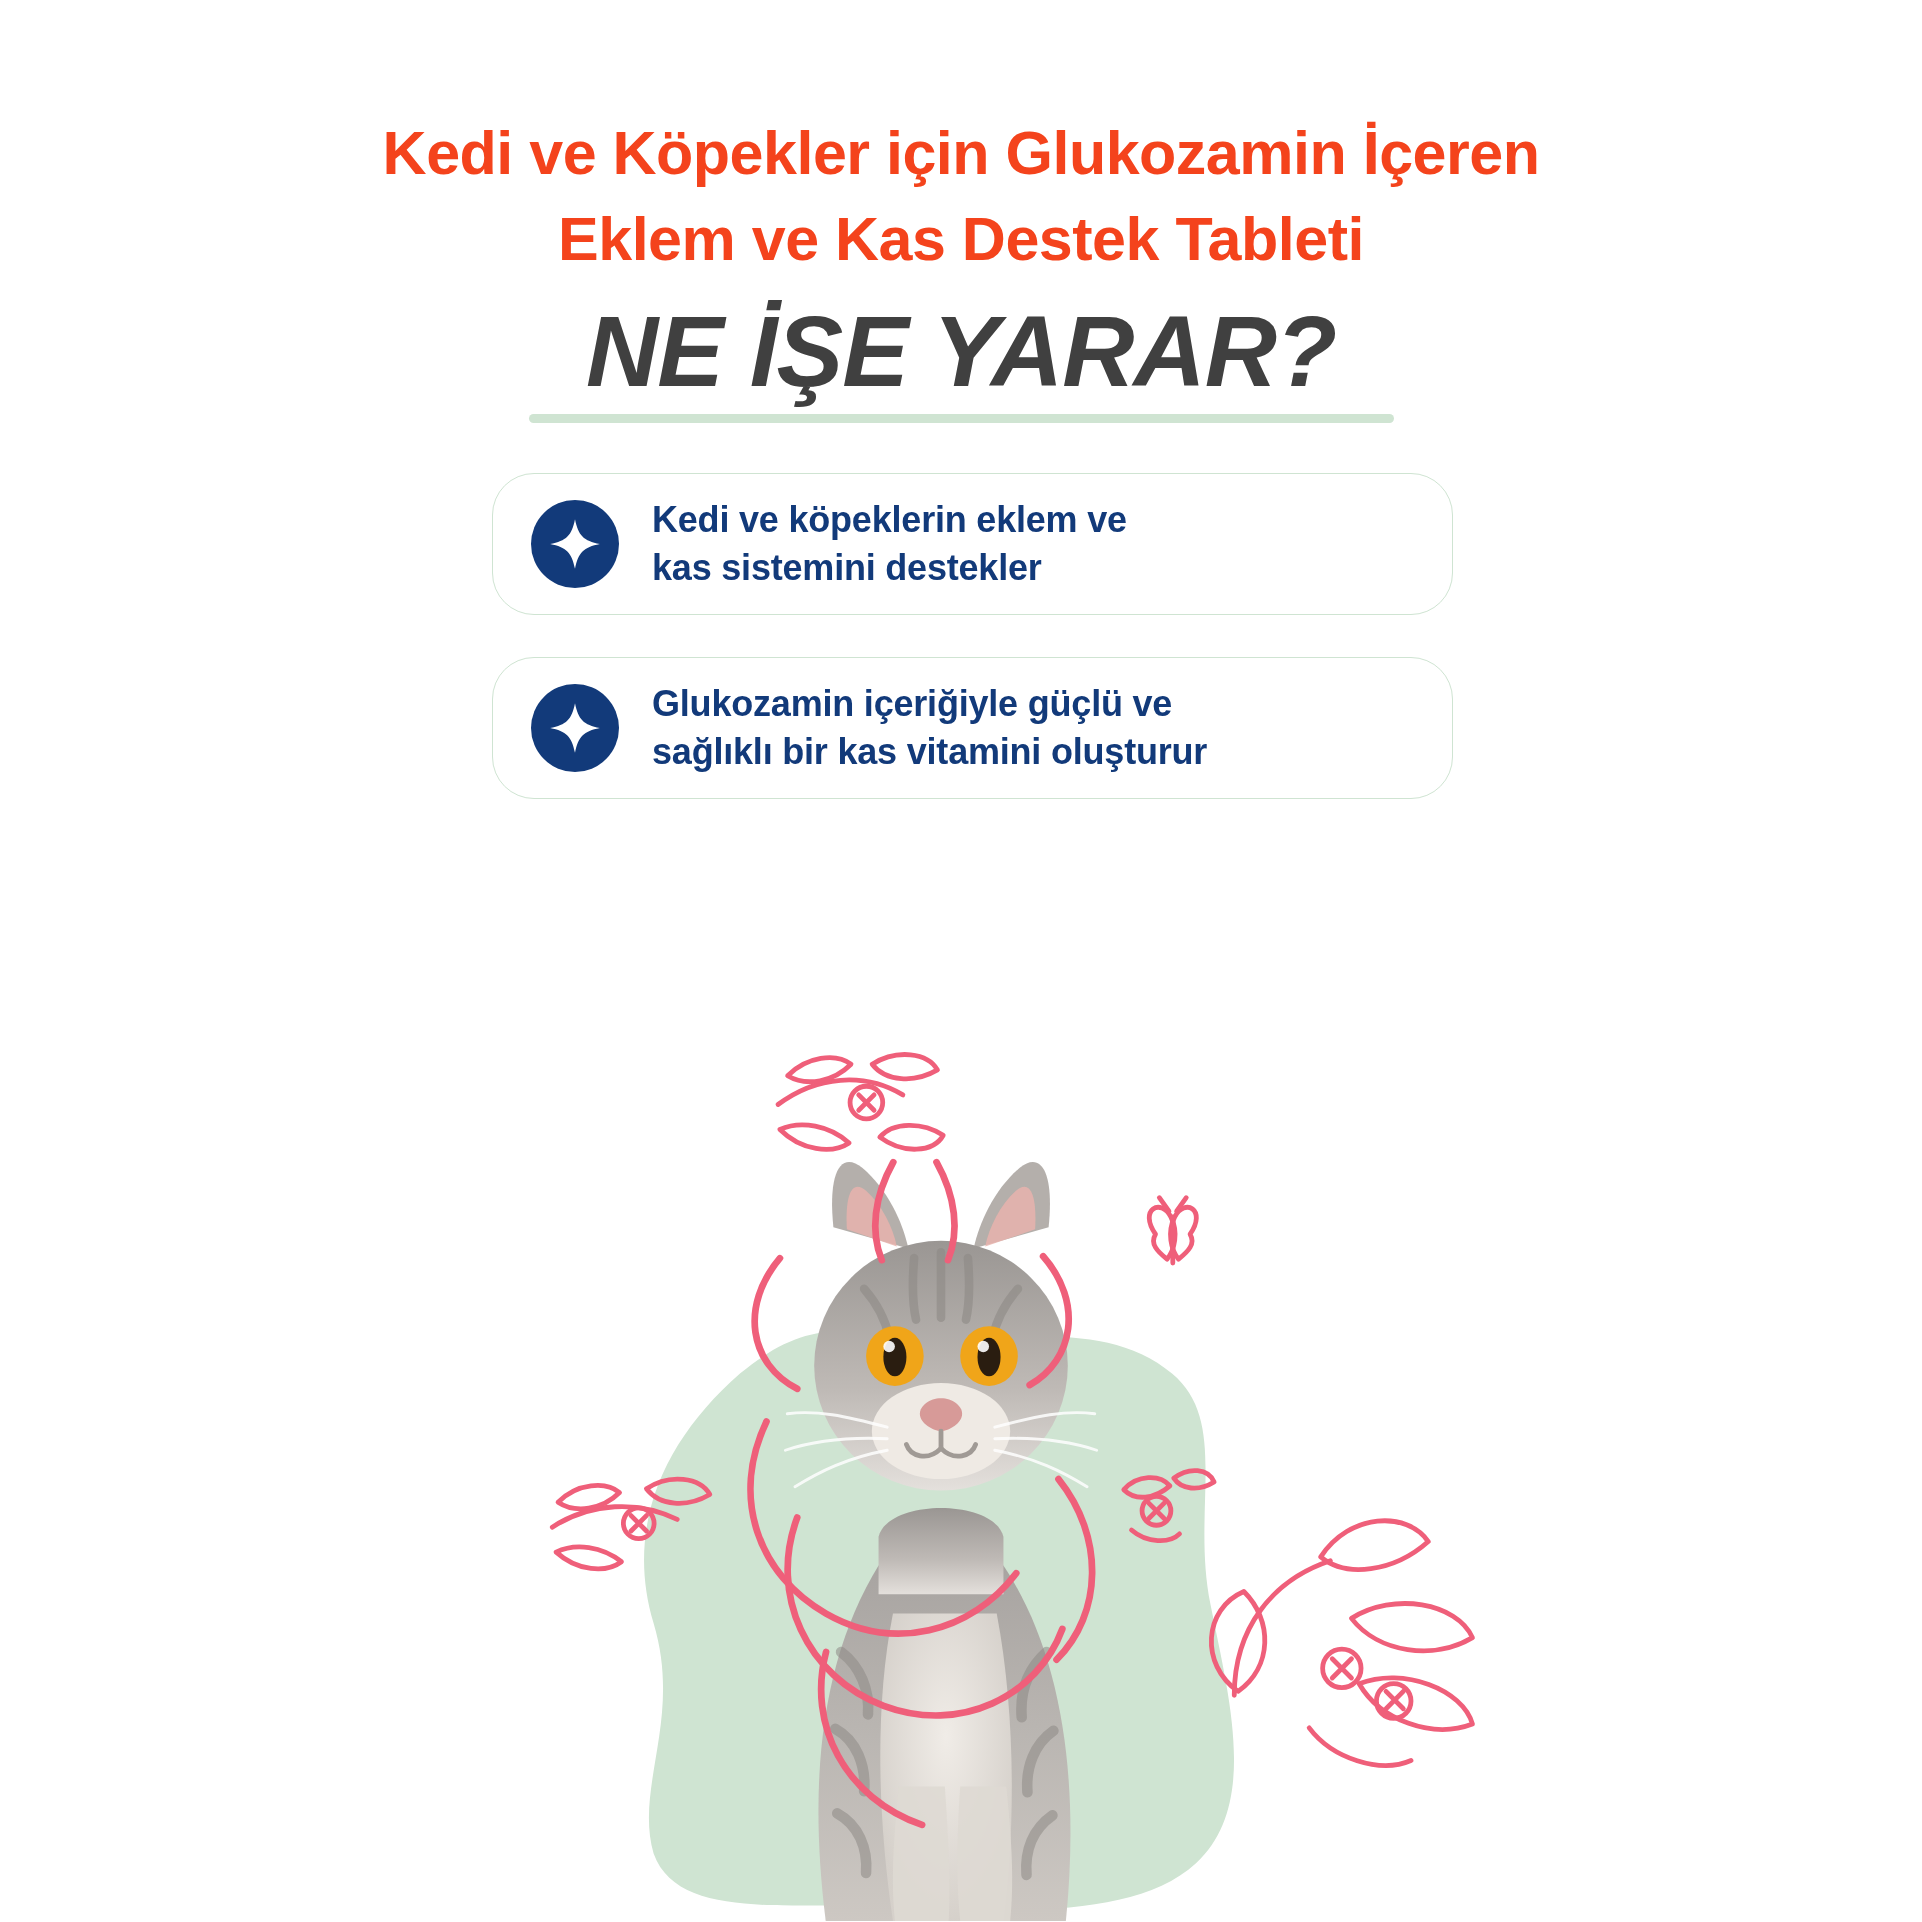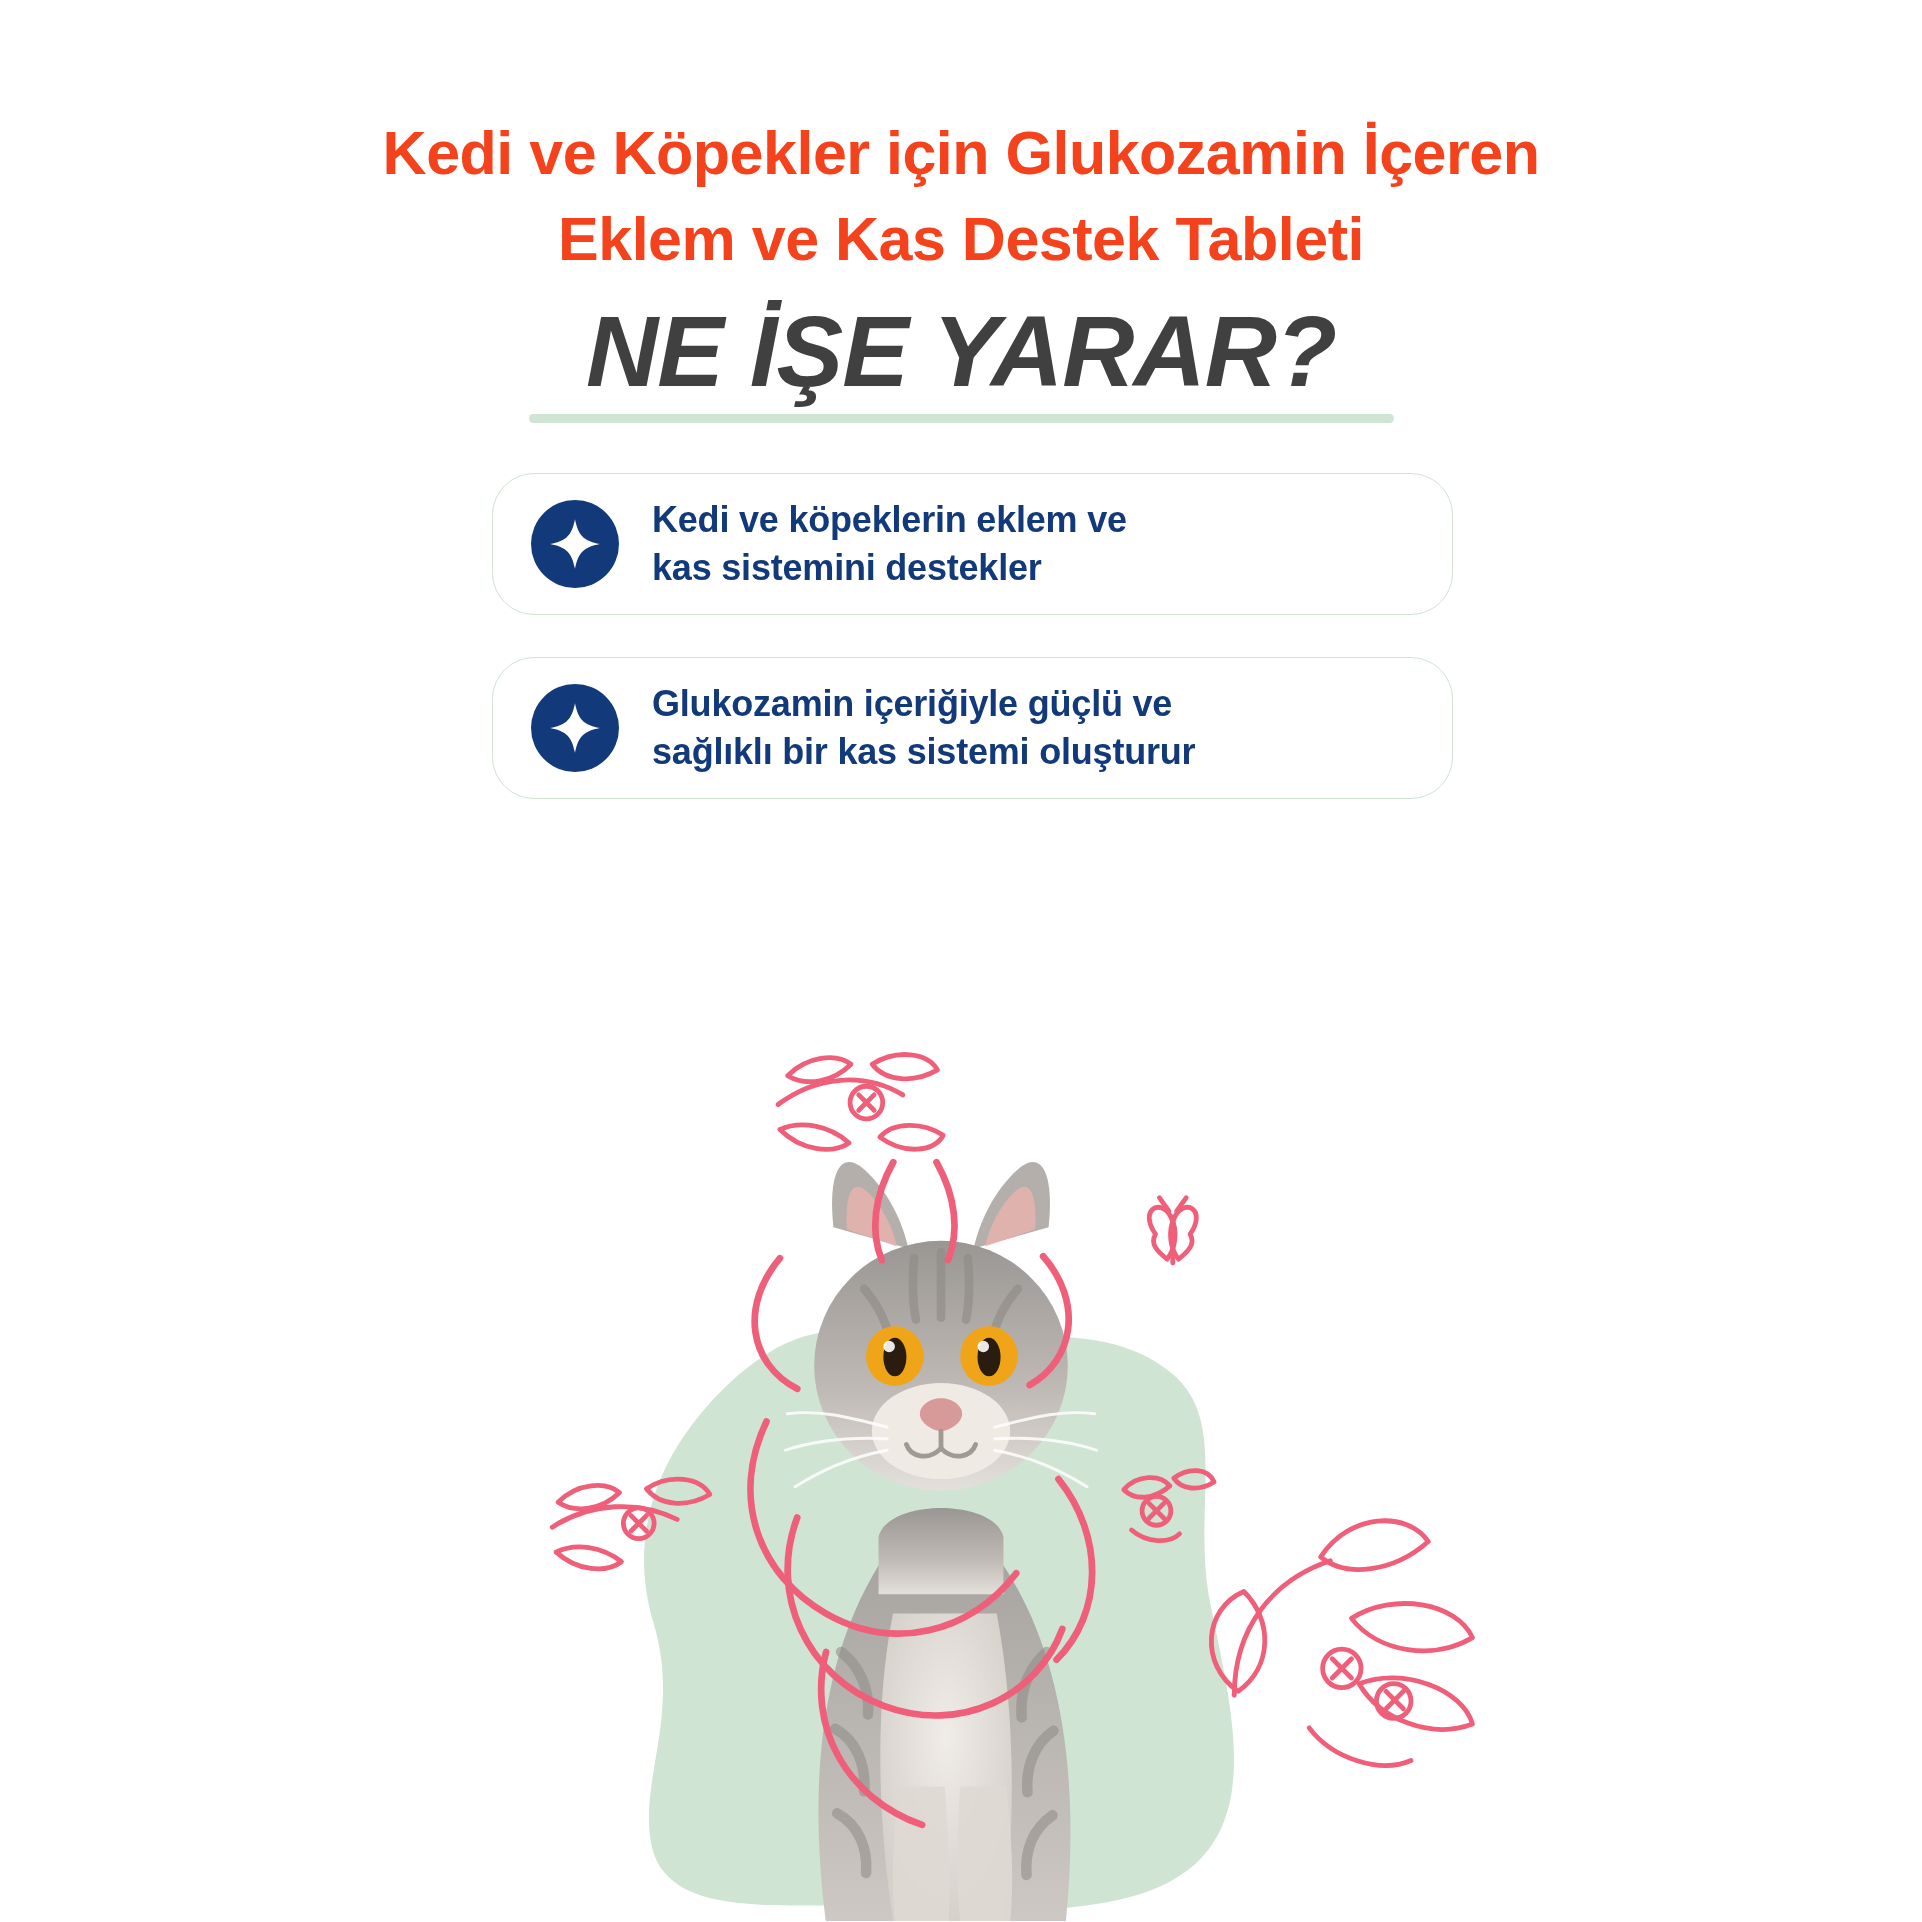--- a/index.html
+++ b/index.html
@@ -164,21 +164,21 @@
 kas sistemini destekler</div>
     </div>
 
     <div class="card">
       <div class="card-icon">
         <svg viewBox="0 0 100 100" aria-hidden="true">
           <path d="M50 4 C56 34 66 44 96 50 C66 56 56 66 50 96 C44 66 34 56 4 50 C34 44 44 34 50 4 Z" fill="#ffffff"></path>
         </svg>
       </div>
       <div class="card-text">Glukozamin içeriğiyle güçlü ve
-sağlıklı bir kas sistemi oluşturur</div>
+sağlıklı bir kas vitamini oluşturur</div>
     </div>
 
 
   </div>
 
   <div class="illustration">
 
     <svg class="blob" viewBox="0 0 700 660">
       <path d="M150 90 C70 160 30 250 60 350 C90 450 40 520 60 590 C85 660 200 640 300 645 C420 650 560 660 625 600 C690 540 660 430 640 330 C620 230 660 140 600 90 C530 30 420 60 330 50 C250 40 210 40 150 90 Z" fill="#cfe4d2"></path>
     </svg>

